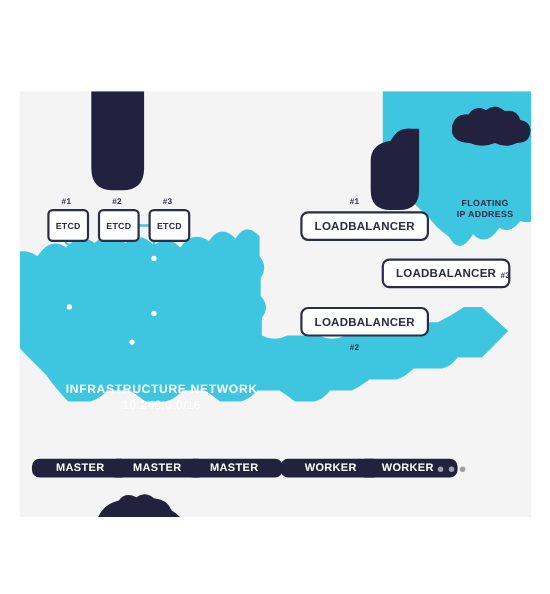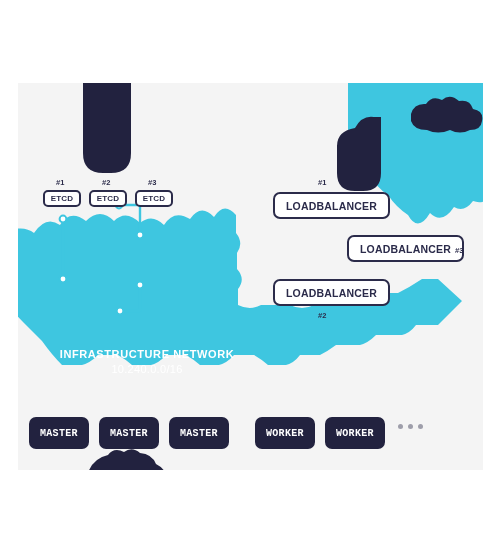--- a/index.html
+++ b/index.html
@@ -57,40 +57,39 @@
 
   .box-solid {
     background: #22223f;
     border: 2px solid #22223f;
     color: #ffffff;
     font-weight: 700;
   }
 
   .etcd {
     width: 38px;
-    height: 17px;
+    height: 30px;
     font-size: 8px;
     letter-spacing: 0.2px;
     border-radius: 5px;
   }
 
   .lb {
     height: 27px;
     font-size: 10.5px;
     letter-spacing: 0.2px;
     padding: 0 11px;
     text-align: center;
   }
 
   .kube {
-    height: 32px;
+    height: 17px;
     font-size: 10px;
     letter-spacing: 0.3px;
-    padding: 0 9px;
-    font-family: Liberation Mono, monospace;
+    padding: 0 20px;
   }
 
   
   .tag {
     position: absolute;
     font-size: 7.5px;
     font-weight: 700;
     color: #2b2b4a;
     letter-spacing: 0.2px;
     white-space: nowrap;
@@ -263,20 +262,24 @@
       <path d="M 122 206 L 122 228 L 106 228" fill="none" stroke="#3ec6e0" stroke-width="2.4" stroke-linecap="round" stroke-linejoin="round"></path>
       <circle cx="122" cy="202" r="3.4" fill="#ffffff" stroke="#3ec6e0" stroke-width="2"></circle>
       <circle cx="102" cy="228" r="3.4" fill="#ffffff" stroke="#3ec6e0" stroke-width="2"></circle>
     </svg>
 
     <div id="net-label">
       <div id="net-title">INFRASTRUCTURE NETWORK</div>
       <div id="net-cidr">10.240.0.0/16</div>
     </div>
 
+    <div class="caption" style="left:383px; top:97px; width:80px;">
+      <div>FLOATING</div>
+      <div>IP ADDRESS</div>
+    </div>
 
     <div class="tag" style="left:38px; top:95px;">#1</div>
     <div class="tag" style="left:84px; top:95px;">#2</div>
     <div class="tag" style="left:130px; top:95px;">#3</div>
 
     <div class="node-box box-outline etcd" style="left:25px; top:107px;">
       <span>ETCD</span>
     </div>
     <div class="node-box box-outline etcd" style="left:71px; top:107px;">
       <span>ETCD</span>

